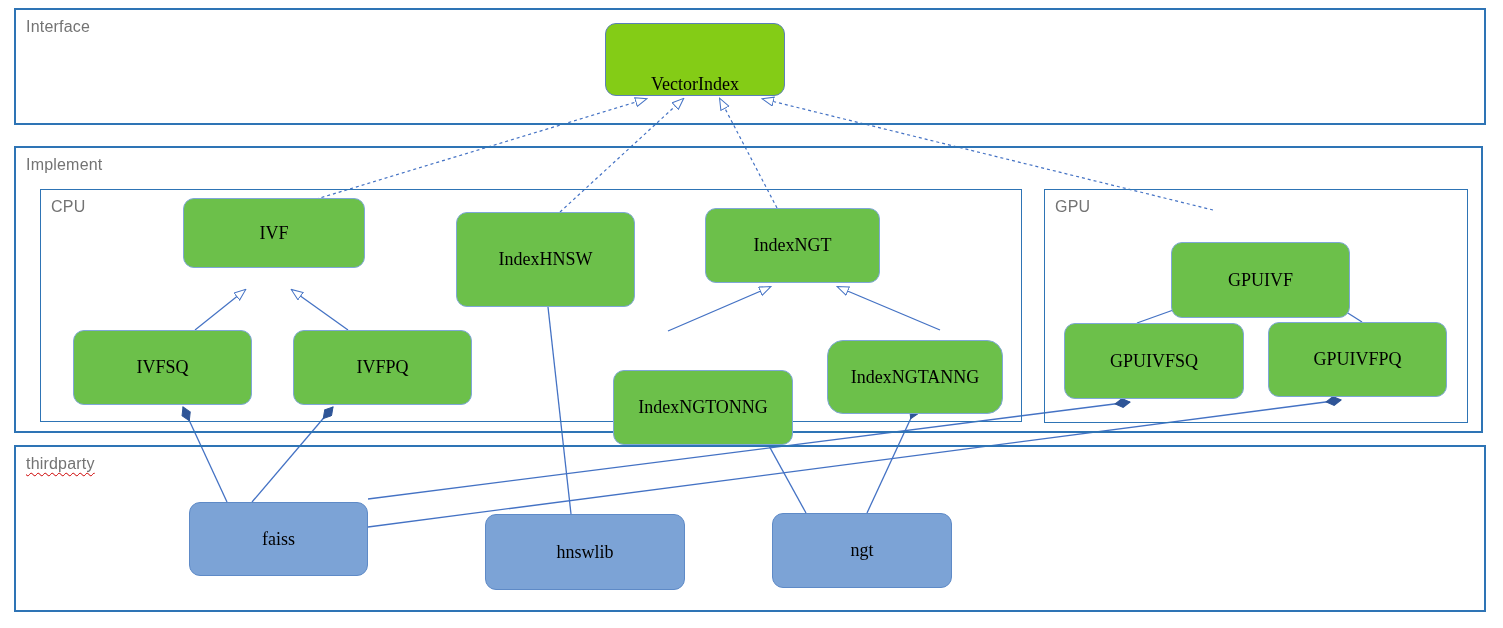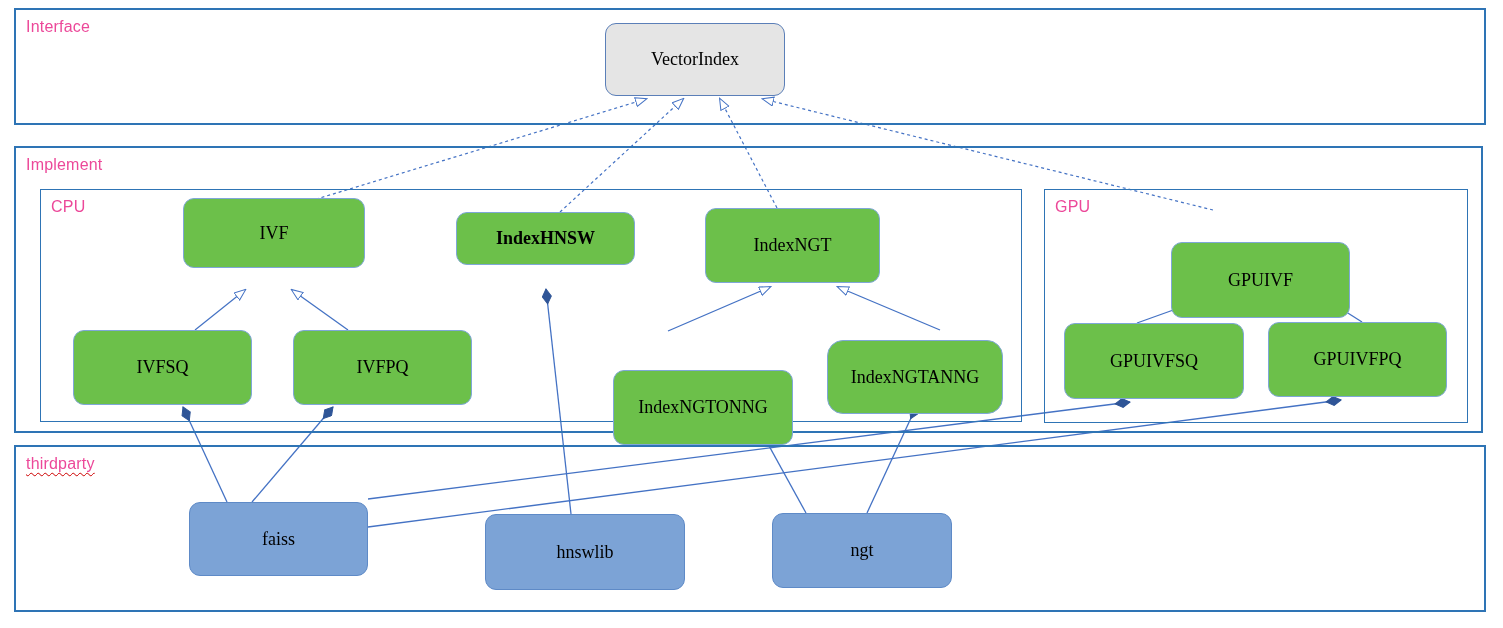--- a/index.html
+++ b/index.html
@@ -14,21 +14,21 @@
     position:absolute;
     border:2px solid #2e74b5;
     background:transparent;
     box-sizing:border-box;
   }
   .section.inner{border-width:1.5px;}
   .section-label{
     position:absolute;
     top:8px;left:10px;
     font-size:16px;
-    color:#ec4899;
+    color:#737373;
     letter-spacing:0.2px;
   }
   .section-label.misspelled{
     text-decoration-line:underline;
     text-decoration-style:wavy;
     text-decoration-color:#cc0000;
     text-decoration-thickness:1px;
     text-underline-offset:3px;
   }
   .node{
@@ -37,22 +37,23 @@
     border-radius:11px;
     display:flex;
     align-items:center;
     justify-content:center;
     font-family:"Liberation Serif",serif;
     font-size:18px;
     color:#000000;
     text-align:center;
   }
   .node.interface{
-    background:#e5e5e5;
+    background:#84cc16;
     border:1.5px solid #5b7fb8;
+    align-items:flex-end;
   }
   .node.impl{
     background:#6cc04a;
     border:1.5px solid #7fa7d8;
   }
   .node.thirdparty{
     background:#7ca3d6;
     border:1.5px solid #5e8ac7;
   }
   #edge-layer{
@@ -110,21 +111,21 @@
     </div>
     <div class="section" style="left: 14px; top: 445px; width: 1472px; height: 167px;">
       <span class="section-label misspelled">thirdparty</span>
     </div>
     <div class="node interface" style="left: 605px; top: 23px; width: 180px; height: 73px;">
       <span>VectorIndex</span>
     </div>
     <div class="node impl" style="left: 183px; top: 198px; width: 182px; height: 70px;">
       <span>IVF</span>
     </div>
-    <div class="node impl" style="left: 456px; top: 212px; width: 179px; height: 53px; font-weight: bold;">
+    <div class="node impl" style="left: 456px; top: 212px; width: 179px; height: 95px;">
       <span>IndexHNSW</span>
     </div>
     <div class="node impl" style="left: 705px; top: 208px; width: 175px; height: 75px;">
       <span>IndexNGT</span>
     </div>
     <div class="node impl" style="left: 1171px; top: 210px; width: 179px; height: 76px; margin-top: 32px;">
       <span>GPUIVF</span>
     </div>
     <div class="node impl" style="left: 73px; top: 330px; width: 179px; height: 75px;">
       <span>IVFSQ</span>

